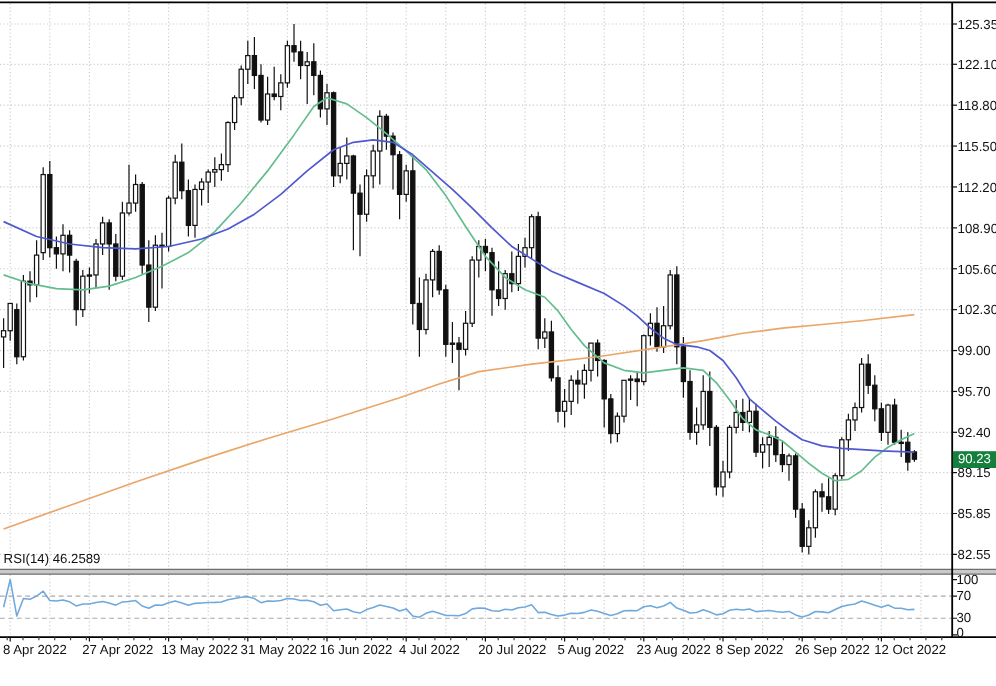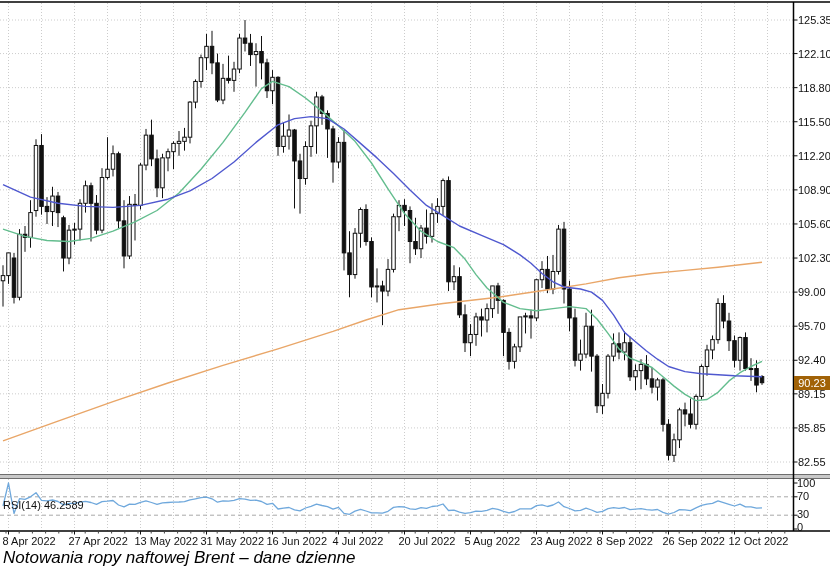--- a/index.html
+++ b/index.html
@@ -1,22 +1,22 @@
 <!DOCTYPE html>
 <html><head>
 <meta charset="utf-8">
 <style>
   html,body{margin:0;padding:0;background:#fff;}
   .window{position:relative;width:830px;height:572px;background:#ffffff;
     font-family:"Liberation Sans",sans-serif;overflow:hidden;}
   #chart-svg{position:absolute;left:0;top:0;}
   .overlay-label{position:absolute;font-size:11px;color:#111;white-space:pre;}
   #symbol-label{left:4px;top:4px;}
-  #rsi-label{left:3px;top:499px;}
-  #price-badge{position:absolute;left:794px;width:36px;height:14px;background:#a16207;
+  #rsi-label{left:3px;top:460px;}
+  #price-badge{position:absolute;left:794px;width:36px;height:14px;background:#15803d;
     color:#fff;font-size:11px;line-height:14px;text-align:center;font-family:"Liberation Sans",sans-serif;}
   #caption{position:absolute;left:3px;top:548px;font-size:17px;font-style:italic;color:#000;}
 </style>
 </head>
 <body>
 
 <div class="window">
   <svg id="chart-svg" width="830" height="572">
       <g>
         <line x1="8.5" y1="3" x2="8.5" y2="474.5" stroke="#cccccc" stroke-width="1" stroke-dasharray="1,2"></line>
@@ -788,14 +788,13 @@
         <line x1="602.5" y1="531" x2="602.5" y2="534.5" stroke="#111111" stroke-width="1"></line>
         <text x="596.5" y="545" font-family="&quot;Liberation Sans&quot;, sans-serif" font-size="11" fill="#111111">8 Sep 2022</text>
         <line x1="668.5" y1="531" x2="668.5" y2="534.5" stroke="#111111" stroke-width="1"></line>
         <text x="662.5" y="545" font-family="&quot;Liberation Sans&quot;, sans-serif" font-size="11" fill="#111111">26 Sep 2022</text>
         <line x1="734.5" y1="531" x2="734.5" y2="534.5" stroke="#111111" stroke-width="1"></line>
         <text x="728.5" y="545" font-family="&quot;Liberation Sans&quot;, sans-serif" font-size="11" fill="#111111">12 Oct 2022</text>
       </g>
     </svg>
   <div id="rsi-label" class="overlay-label">RSI(14) 46.2589</div>
   <div id="price-badge" style="top: 376px;">90.23</div>
-  <div id="caption">Notowania ropy naftowej Brent – dane dzienne</div>
 </div>
 
 </body></html>

